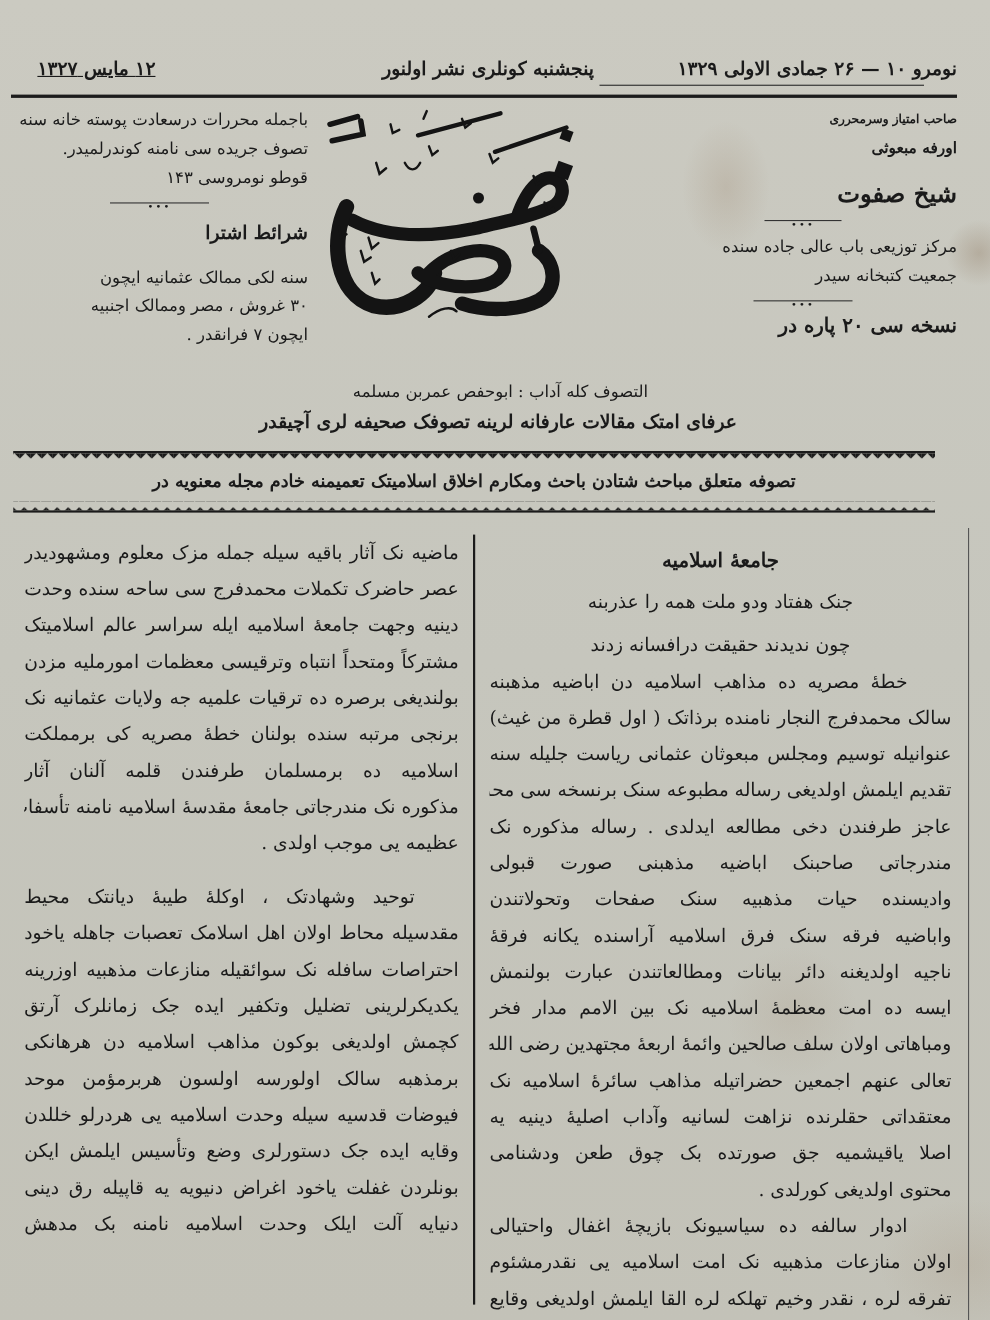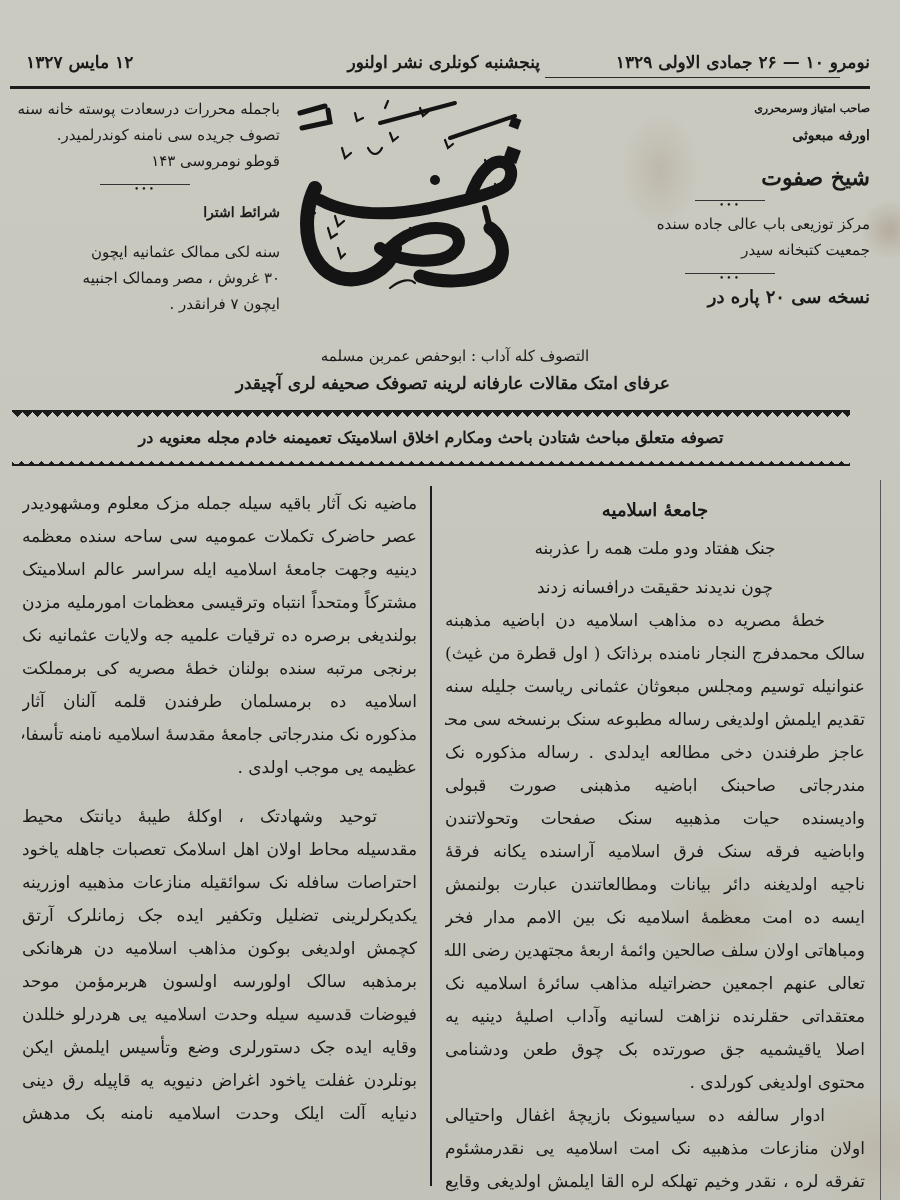--- a/index.html
+++ b/index.html
@@ -20,21 +20,21 @@
 
     
     .topline { left:18px; right:30px; top:52px; height:30px; }
     .topline span { position:absolute; top:0; font-size:17px; font-weight:bold; white-space:nowrap; }
     .top-rule { left:10px; right:30px; top:86px; height:0; border-top:3px solid #1c1c1c; }
     .top-rule2 { left:545px; right:60px; top:77px; border-top:1.5px solid #2a2a2a; }
 
     
     .side { font-size:15px; line-height:26px; text-align:right; }
     .side .line { display:block; white-space:nowrap; }
-    .side .heading { font-size:14px; font-weight:bold; margin:14px 0 14px; }
+    .side .heading { font-size:17px; font-weight:bold; margin:14px 0 14px; }
     .side .bigname { font-size:22px; font-weight:bold; margin:16px 0 6px; }
     .dotrule { width:90px; margin:10px auto; border-top:1px solid #333; position:relative; height:0; }
     .dotrule::after { content:"\2022\2022\2022"; position:absolute; left:50%; top:-9px; transform:translateX(-50%); font-size:9px; letter-spacing:2px; }
 
     
     .mast { left:280px; top:88px; width:300px; height:215px; }
     .mast svg { width:100%; height:100%; }
 
     .motto { left:240px; width:430px; text-align:center; font-size:15px; white-space:nowrap; }
     .motto2 { font-size:17px; font-weight:bold; }
@@ -56,21 +56,21 @@
     .col .gap { height:16px; display:block; }
     .col-rule { left:430px; top:486px; width:0; height:700px; border-left:2.5px solid #1b1b1b; }
     .right-edge { left:880px; top:480px; width:0; height:720px; border-left:1.5px solid #555; }
   </style>
 </head>
 <body>
 
 <div class="abs topline rtl">
   <span style="right:0;">نومرو ۱۰ — ۲۶ جمادی الاولی ۱۳۲۹</span>
   <span style="right:330px;">پنجشنبه کونلری نشر اولنور</span>
-  <span style="left:8px; direction:rtl;">۱۲ مایس ۱۳۲۷</span>
+  <span style="left:16px; direction:rtl;text-decoration:underline;">۱۲ مایس ۱۳۲۷</span>
 </div>
 <div class="abs top-rule2"></div>
 <div class="abs top-rule"></div>
 
 <div class="abs side rtl" style="left:10px; width:270px; top:96px;">
   <span class="line">باجمله محررات درسعادت پوسته خانه سنه</span>
   <span class="line">تصوف جریده سی نامنه کوندرلمیدر.</span>
   <span class="line">قوطو نومروسی ۱۴۳</span>
   <div class="dotrule"></div>
   <div class="line heading">شرائط اشترا</div>
@@ -162,21 +162,21 @@
   <span class="line">معتقداتی حقلرنده نزاهت لسانیه وآداب اصلیهٔ دینیه یه</span>
   <span class="line">اصلا یاقیشمیه جق صورتده بک چوق طعن ودشنامی</span>
   <span class="line last">محتوی اولدیغی کورلدی .</span>
   <span class="line indent">ادوار سالفه ده سیاسیونک بازیچهٔ اغفال واحتیالی</span>
   <span class="line">اولان منازعات مذهبیه نک امت اسلامیه یی نقدرمشئوم</span>
   <span class="line">تفرقه لره ، نقدر وخیم تهلکه لره القا ایلمش اولدیغی وقایع</span>
 </div>
 
 <div class="abs col rtl" style="left:22px; width:395px; top:487px;">
   <span class="line">ماضیه نک آثار باقیه سیله جمله مزک معلوم ومشهودیدر</span>
-  <span class="line">عصر حاضرک تکملات عمومیه سی ساحه سنده معظمه</span>
+  <span class="line">عصر حاضرک تکملات محمدفرج سی ساحه سنده وحدت</span>
   <span class="line">دینیه وجهت جامعهٔ اسلامیه ایله سراسر عالم اسلامیتک</span>
   <span class="line">مشترکاً ومتحداً انتباه وترقیسی معظمات امورملیه مزدن</span>
   <span class="line">بولندیغی برصره ده ترقیات علمیه جه ولایات عثمانیه نک</span>
   <span class="line">برنجی مرتبه سنده بولنان خطهٔ مصریه کی برمملکت</span>
   <span class="line">اسلامیه ده برمسلمان طرفندن قلمه آلنان آثار</span>
   <span class="line">مذکوره نک مندرجاتی جامعهٔ مقدسهٔ اسلامیه نامنه تأسفات</span>
   <span class="line last">عظیمه یی موجب اولدی .</span>
   <span class="gap"></span>
   <span class="line indent">توحید وشهادتک ، اوکلهٔ طیبهٔ دیانتک محیط</span>
   <span class="line">مقدسیله محاط اولان اهل اسلامک تعصبات جاهله یاخود</span>

